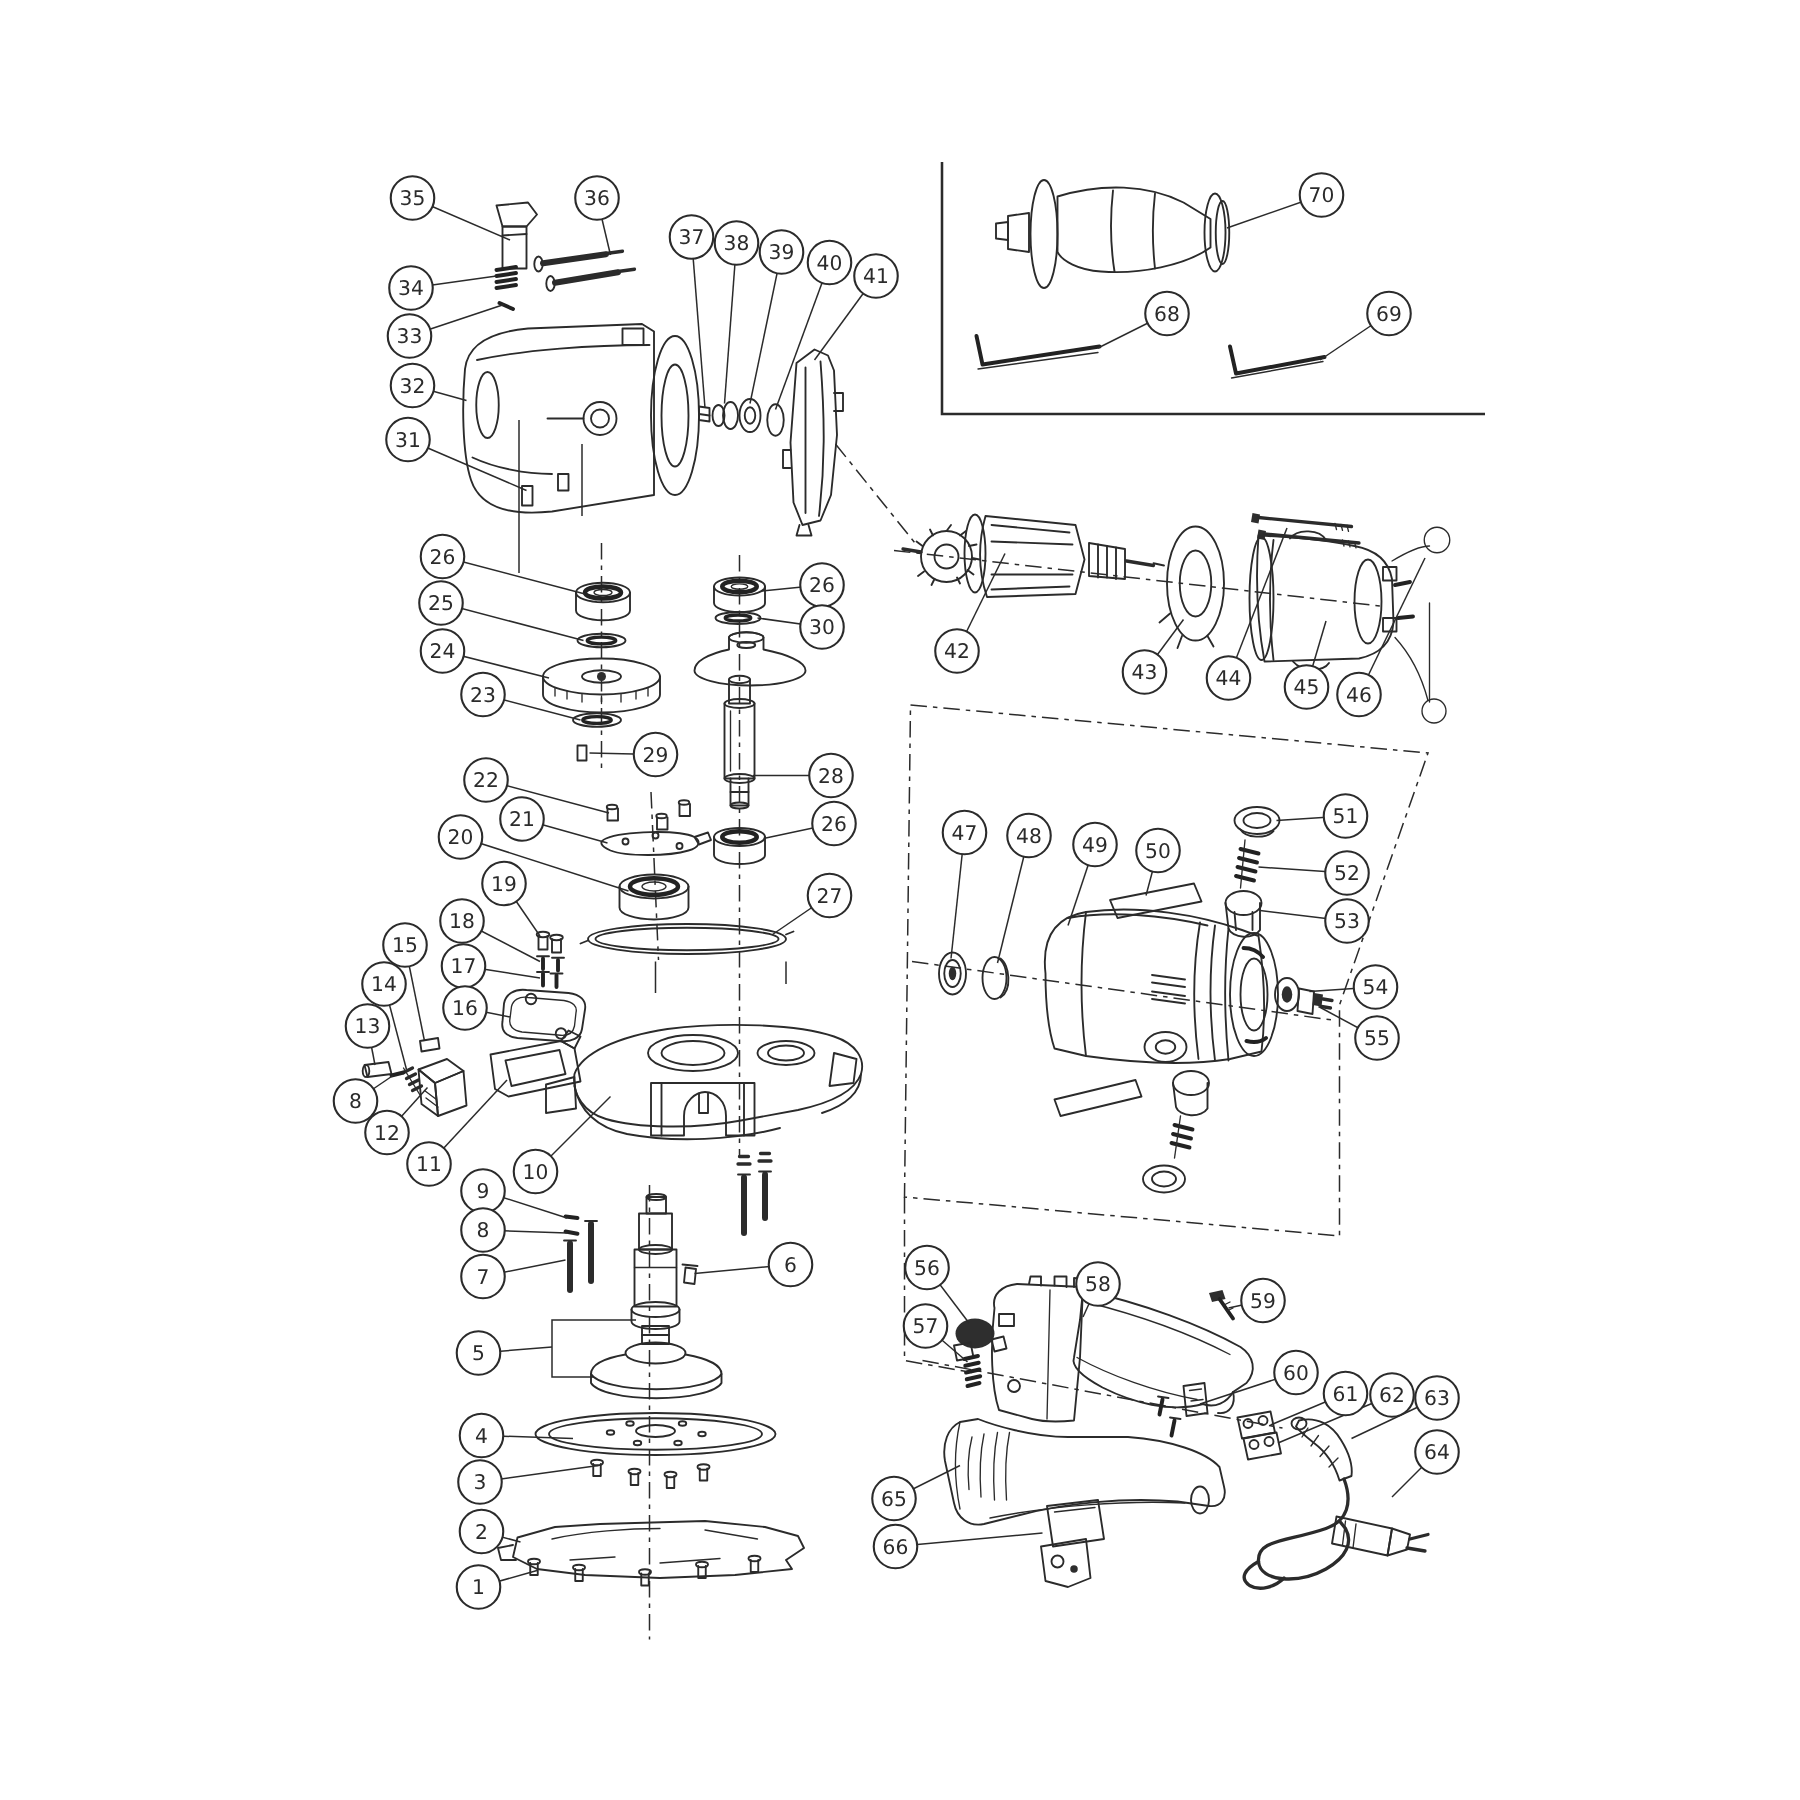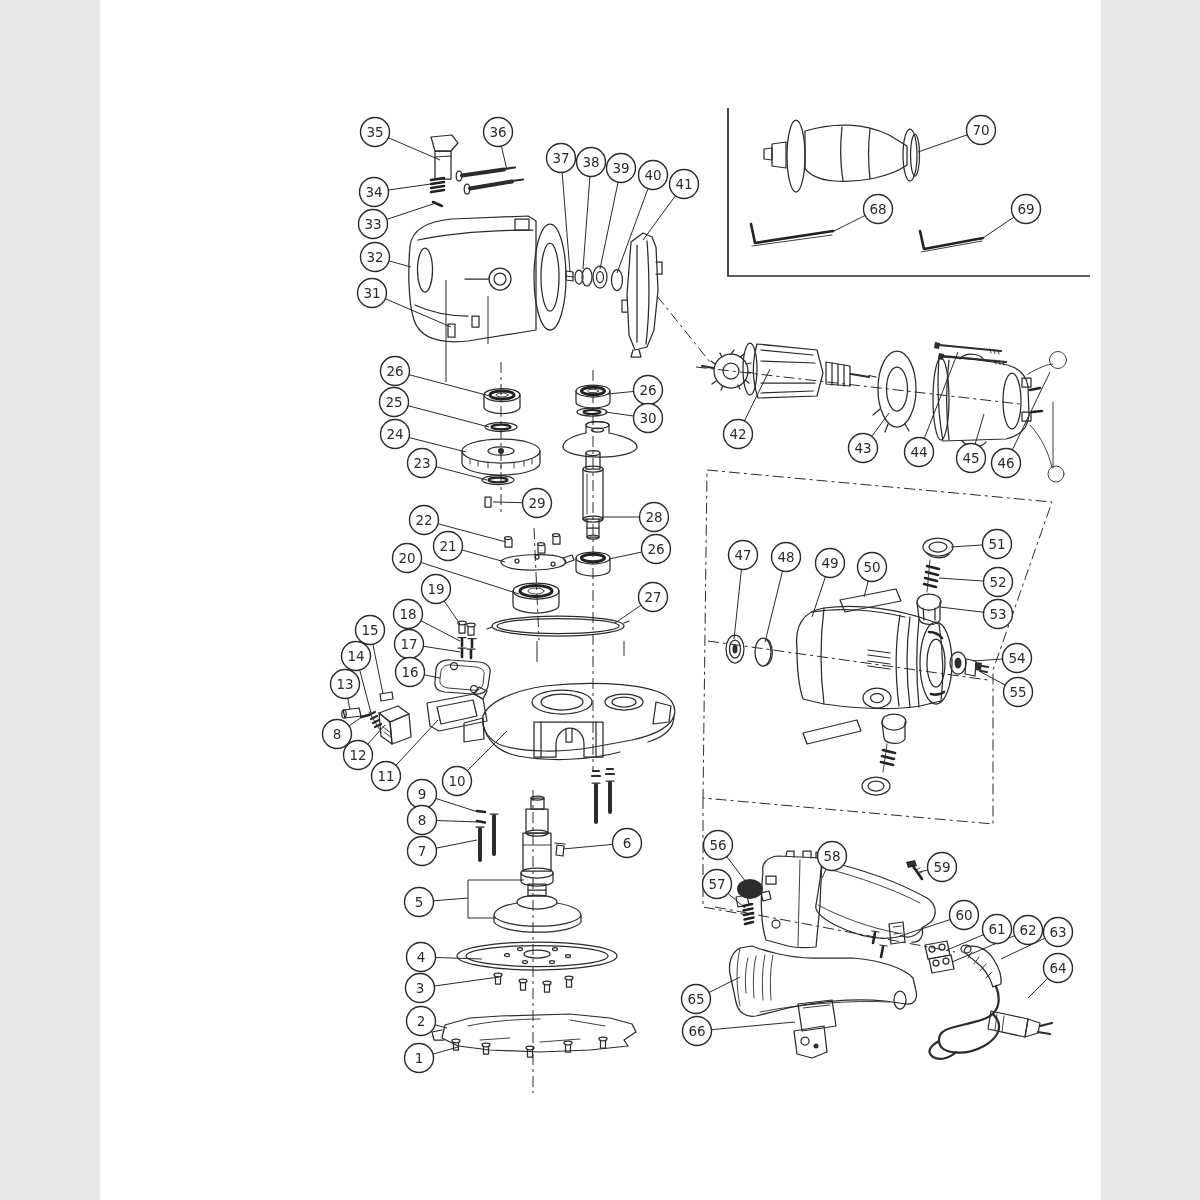--- a/index.html
+++ b/index.html
@@ -1,16 +1,16 @@
 <!DOCTYPE html>
 <html><head>
 <meta charset="utf-8">
 <style>
   html,body{margin:0;padding:0;background:#e8e8e8;}
-  .stage{position:relative;width:1001px;height:1200px;background:#ffffff;margin:0 auto;overflow:hidden;text-decoration:underline;}
+  .stage{position:relative;width:1200px;height:1200px;background:#ffffff;margin:0 auto;overflow:hidden;text-decoration:underline;}
   svg{position:absolute;left:0;top:0;}
   svg text{font-family:"DejaVu Sans","Liberation Sans",sans-serif;font-size:13.5px;fill:#2b2b2b;}
   
   #parts path,#parts ellipse,#parts circle,#parts line,#parts rect,#parts polyline{
     stroke:#2b2b2b;stroke-width:1.25;fill:none;stroke-linecap:round;stroke-linejoin:round;}
   .fw{fill:#ffffff;}
   .fd{fill:#2e2e2e !important;stroke:none !important;}
   .dk{stroke:#222 !important;stroke-width:2.6 !important;}
   .w4{stroke-width:4 !important;}
   .w2{stroke-width:2.2 !important;}

